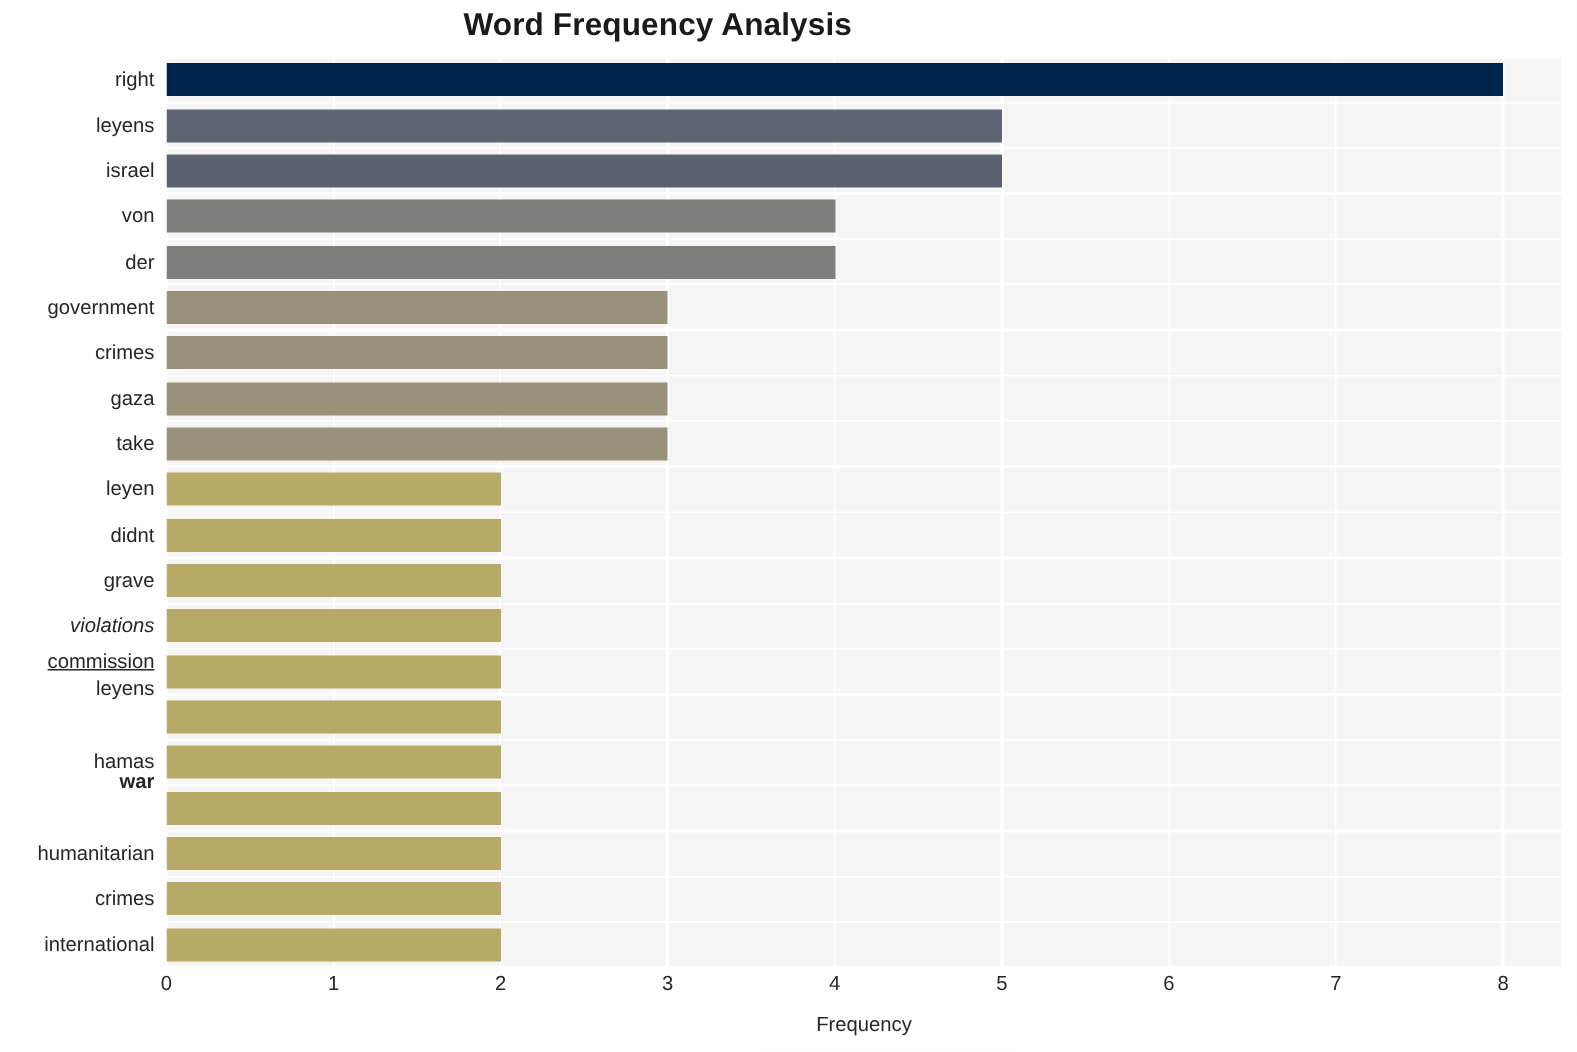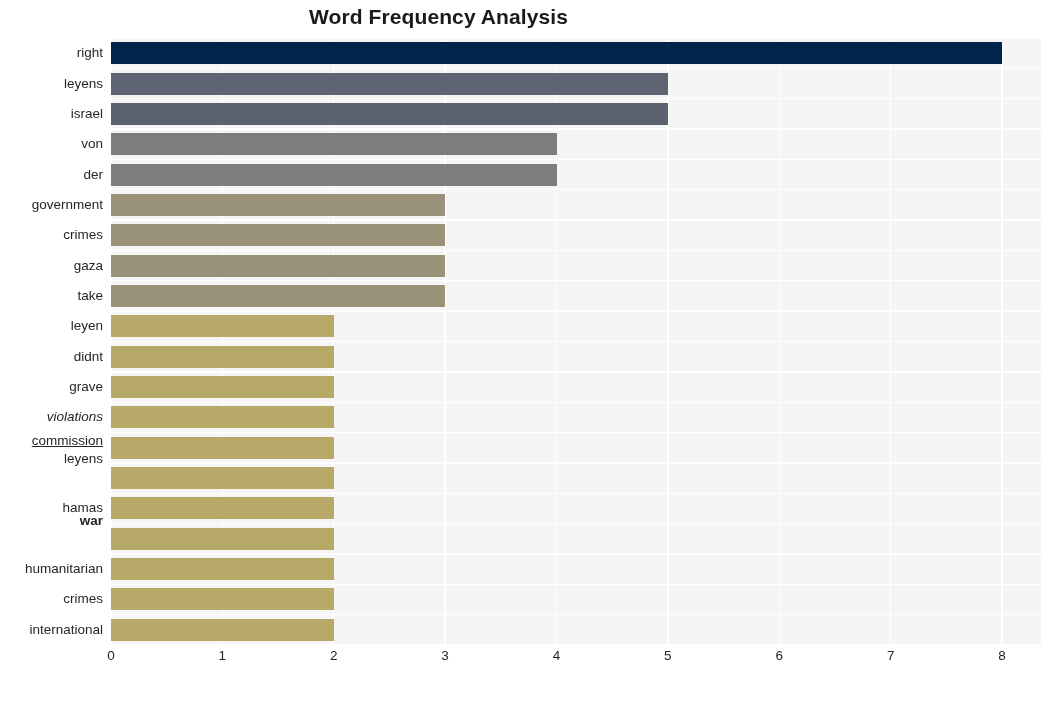--- a/index.html
+++ b/index.html
@@ -214,14 +214,15 @@
       <div class="xtick" style="left: 111.377px;">1</div>
       <div class="xtick" style="left: 222.754px;">2</div>
       <div class="xtick" style="left: 334.132px;">3</div>
       <div class="xtick" style="left: 445.509px;">4</div>
       <div class="xtick" style="left: 556.886px;">5</div>
       <div class="xtick" style="left: 668.263px;">6</div>
       <div class="xtick" style="left: 779.641px;">7</div>
       <div class="xtick" style="left: 891.018px;">8</div>
     </div>
 
+  <div id="xaxis-title">Frequency</div>
 
 </div>
 
 </body></html>

